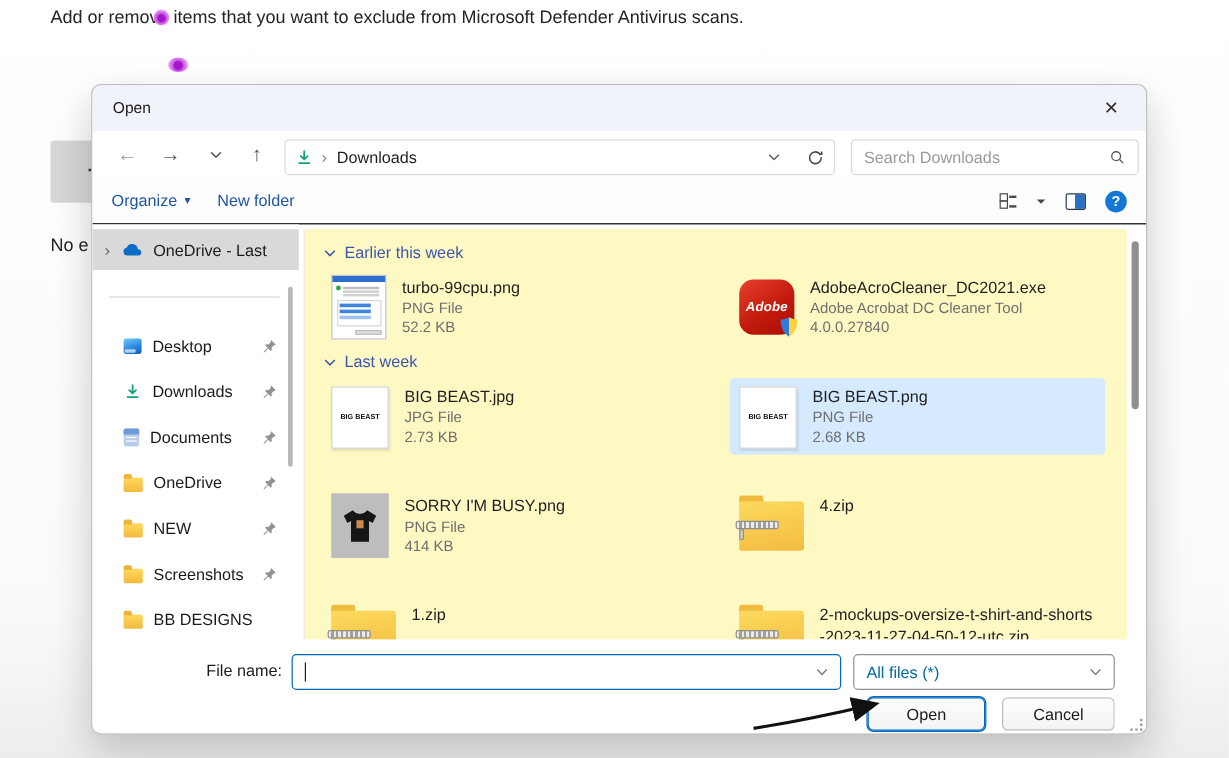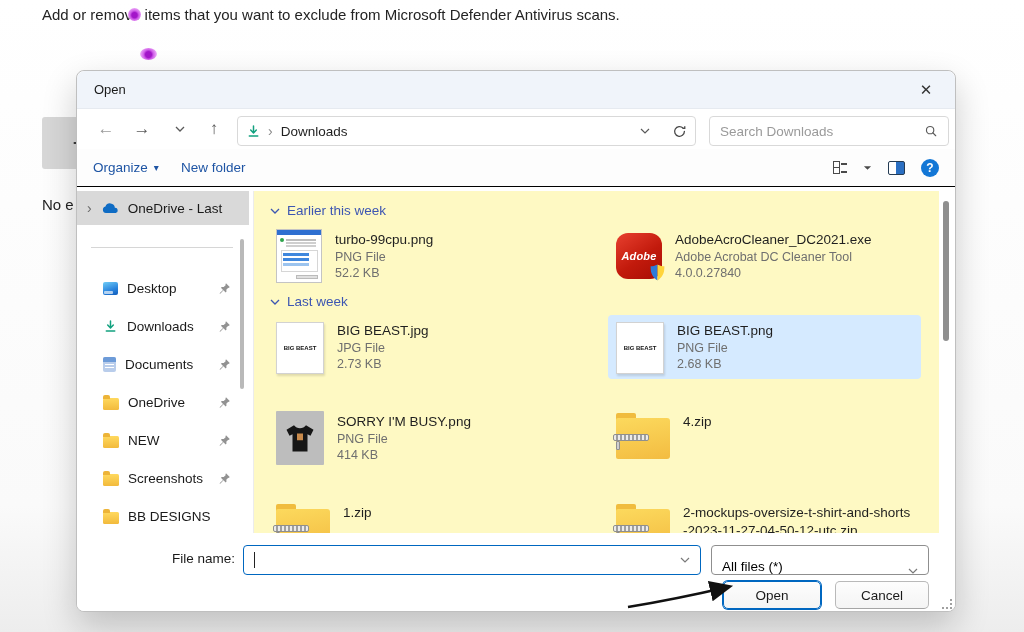--- a/index.html
+++ b/index.html
@@ -138,22 +138,22 @@
     border:1px solid #8f8f8f; border-radius:1px; }
 
   
   .footer { left:0; top:462px; width:880px; height:80px; background:#fff; }
   .fn-label { left:0; top:18px; width:158px; text-align:right; font-size:13.5px; color:#1a1a1a; }
   .fn-input { left:166px; top:12px; width:458px; height:30px; border:1.5px solid #0067c0;
     border-radius:4px; background:#fff; display:flex; align-items:center; padding:0 10px; }
   .fn-input .caret { width:1px; height:16px; background:#222; }
   .fn-input .chev { margin-left:auto; }
   .ftype { left:634px; top:12px; width:218px; height:30px; border:1px solid #8f8f8f;
-    border-radius:4px; background:#fff; display:flex; align-items:flex-end; padding:0 10px;
-    font-size:13.5px; color:#000000; }
+    border-radius:4px; background:#fff; display:flex; align-items:center; padding:0 10px;
+    font-size:13.5px; color:#0369a1; }
   .ftype .chev { margin-left:auto; }
   .btn { top:48px; height:28px; background:linear-gradient(#fdfdfd,#f4f4f4);
     border:1px solid #b9b9b9; border-bottom-color:#a5a5a5; border-radius:5px;
     font-size:13.5px; color:#1a1a1a; display:flex; align-items:center; justify-content:center; }
   .btn-open { left:646px; width:98px; border:1px solid #0067c0; box-shadow:0 0 0 1px #0067c0; }
   .btn-cancel { left:758px; width:94px;text-align:right; }
   .grip { right:5px; bottom:4px; width:10px; height:10px; }
   .grip i { position:absolute; width:2px; height:2px; background:#a0a0a0; display:block; }
 
   

